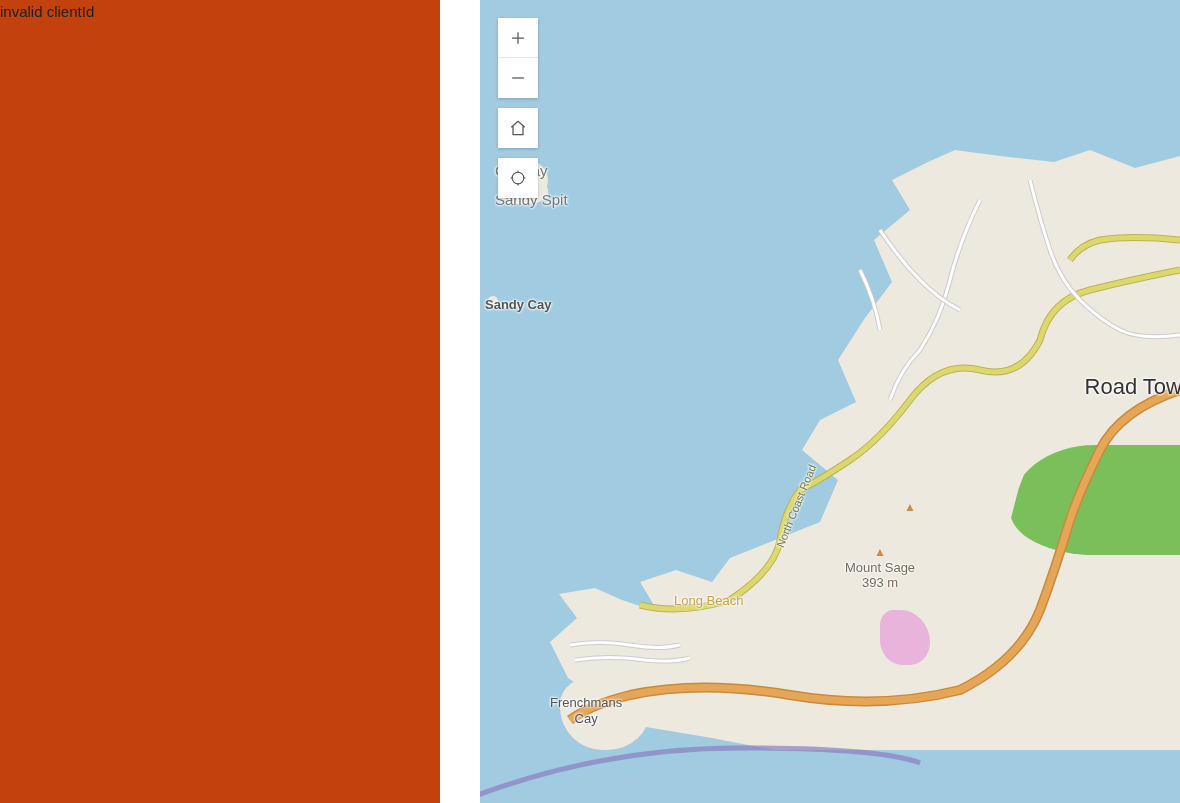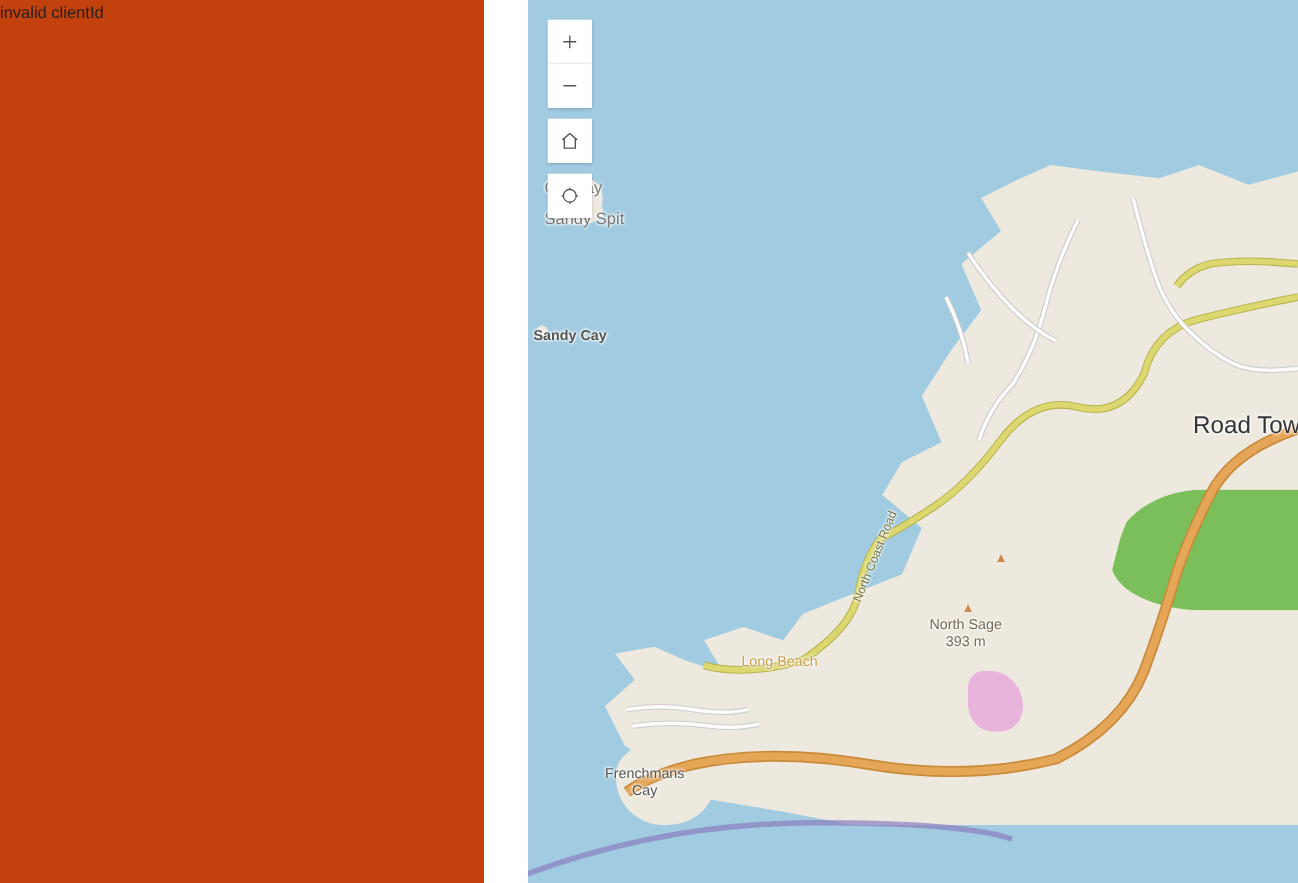--- a/index.html
+++ b/index.html
@@ -271,21 +271,21 @@
   </div>
 
   <div class="map-label feature" style="left:158px; top:593px;">Long Beach</div>
 
   <div class="map-label" style="left:70px; top:695px; line-height:1.2;text-align:center;">
     <span>Frenchmans</span><br>
     <span>Cay</span>
   </div>
 
   <div class="map-label" style="left:365px; top:561px; line-height:1.15; color:#7a6a5a;">
-    <span>North Sage</span><br>
+    <span>Mount Sage</span><br>
     <span>393 m</span>
   </div>
 
   <div class="map-label road-label" style="left:272px; top:500px;">North Coast Road</div>
 
   <div class="map-controls">
     <div class="control-group zoom-group">
       <button class="control-btn">
         <svg viewBox="0 0 24 24">
             <path d="M12 5v14M5 12h14" stroke="currentColor" stroke-width="1.5" fill="none"></path>

